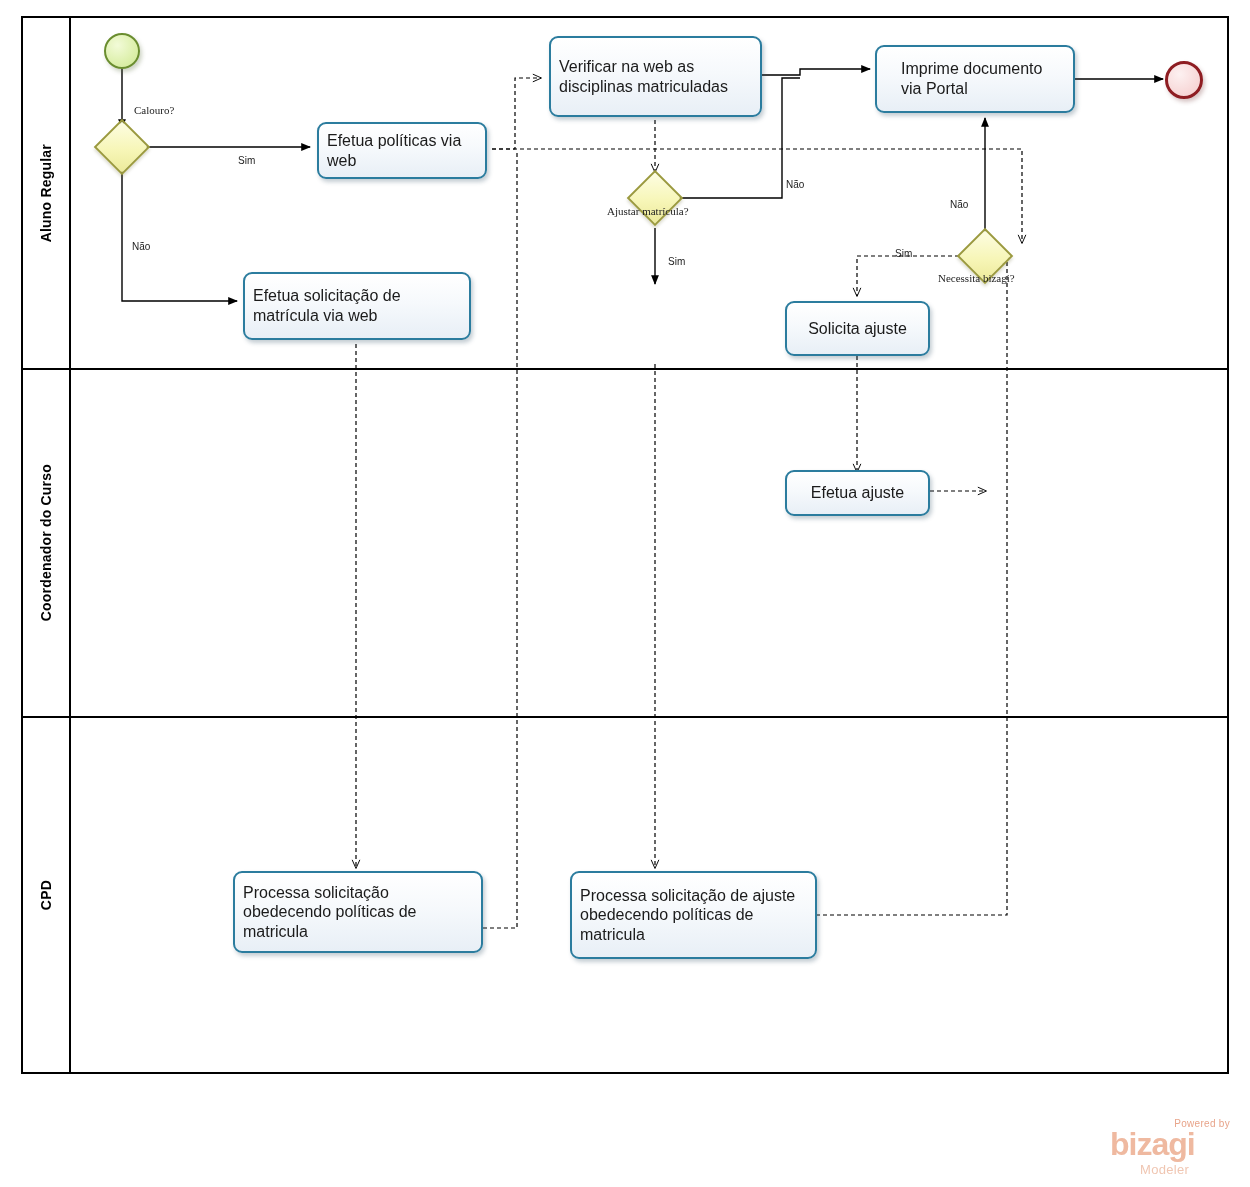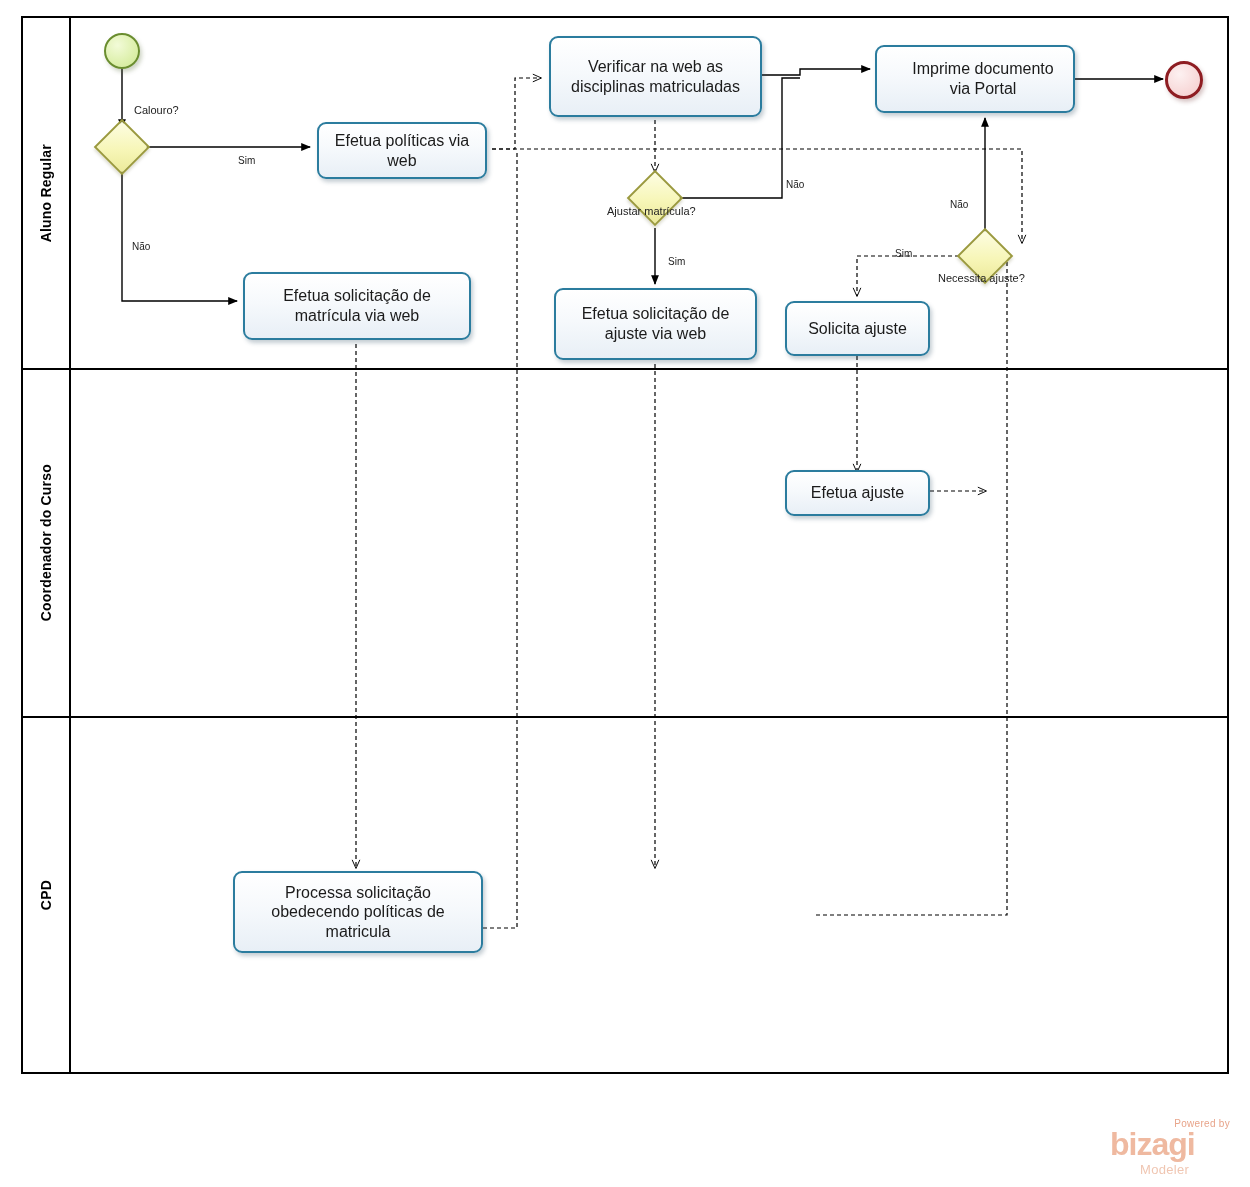--- a/index.html
+++ b/index.html
@@ -74,21 +74,21 @@
   .task {
     position: absolute;
     box-sizing: border-box;
     border: 2px solid #2b7c9e;
     border-radius: 9px;
     background: linear-gradient(to bottom, #ffffff 0%, #f6f9fc 45%, #e8eff6 100%);
     box-shadow: 2px 3px 4px rgba(60,90,110,0.30);
     display: flex;
     align-items: center;
     justify-content: center;
-    text-align: center;
+    text-align: left;
     color: #1b1b1b;
     font-size: 16px;
     line-height: 1.22;
     font-family: "Liberation Sans", sans-serif;
     padding: 3px 8px;
   }
   .task span { display: block; }
 
   
   .event {
@@ -119,21 +119,21 @@
     border: 2px solid #9b9a3e;
     transform: rotate(45deg);
     box-sizing: border-box;
     box-shadow: 2px 2px 3px rgba(110,110,60,0.22);
   }
   .gw-label {
     position: absolute;
     font-size: 11px;
     color: #222222;
     white-space: nowrap;
-    font-family: Liberation Sans, sans-serif;
+    font-family: Liberation Serif, serif;
   }
 
   
   .flow-label {
     position: absolute;
     font-size: 10px;
     color: #222222;
     white-space: nowrap;
     font-family: "Liberation Sans", sans-serif;
     background: transparent;
@@ -279,54 +279,54 @@
     <div class="gw-label" style="left:134px; top:104px;">Calouro?</div>
 
     <div class="gateway" style="left:635px; top:178px; width:40px; height:40px;">
       <div class="dia"></div>
     </div>
     <div class="gw-label" style="left:607px; top:205px;">Ajustar matrícula?</div>
 
     <div class="gateway" style="left:965px; top:236px; width:40px; height:40px;">
       <div class="dia"></div>
     </div>
-    <div class="gw-label" style="left:938px; top:272px;">Necessita ajuste?</div>
+    <div class="gw-label" style="left:938px; top:272px;">Necessita bizagi?</div>
 
     <div class="task" style="left:317px; top:122px; width:170px; height:57px;">
       <span>Efetua políticas via web</span>
     </div>
 
     <div class="task" style="left:549px; top:36px; width:213px; height:81px;">
       <span>Verificar na web as disciplinas matriculadas</span>
     </div>
 
     <div class="task" style="left:875px; top:45px; width:200px; height:68px;padding-left:24px;">
       <span>Imprime documento via Portal</span>
     </div>
 
     <div class="task" style="left:243px; top:272px; width:228px; height:68px;">
       <span>Efetua solicitação de matrícula via web</span>
     </div>
 
-    <div class="task" style="left:554px; top:288px; width:203px; height:72px;">
-      <span>Efetua solicitação de ajuste via web</span>
-    </div>
 
     <div class="task" style="left:785px; top:301px; width:145px; height:55px;">
       <span>Solicita ajuste</span>
     </div>
 
     <div class="task" style="left:785px; top:470px; width:145px; height:46px;">
       <span>Efetua ajuste</span>
     </div>
 
     <div class="task" style="left:233px; top:871px; width:250px; height:82px;">
       <span>Processa solicitação obedecendo políticas de matricula</span>
     </div>
 
+    <div class="task" style="left:570px; top:871px; width:247px; height:88px;">
+      <span>Processa solicitação de ajuste obedecendo políticas de matricula</span>
+    </div>
 
     <div class="flow-label" style="left:238px; top:155px;">Sim</div>
 
     <div class="flow-label" style="left:132px; top:241px;">Não</div>
 
     <div class="flow-label" style="left:786px; top:179px;">Não</div>
 
     <div class="flow-label" style="left:668px; top:256px;">Sim</div>
 
     <div class="flow-label" style="left:950px; top:199px;">Não</div>

